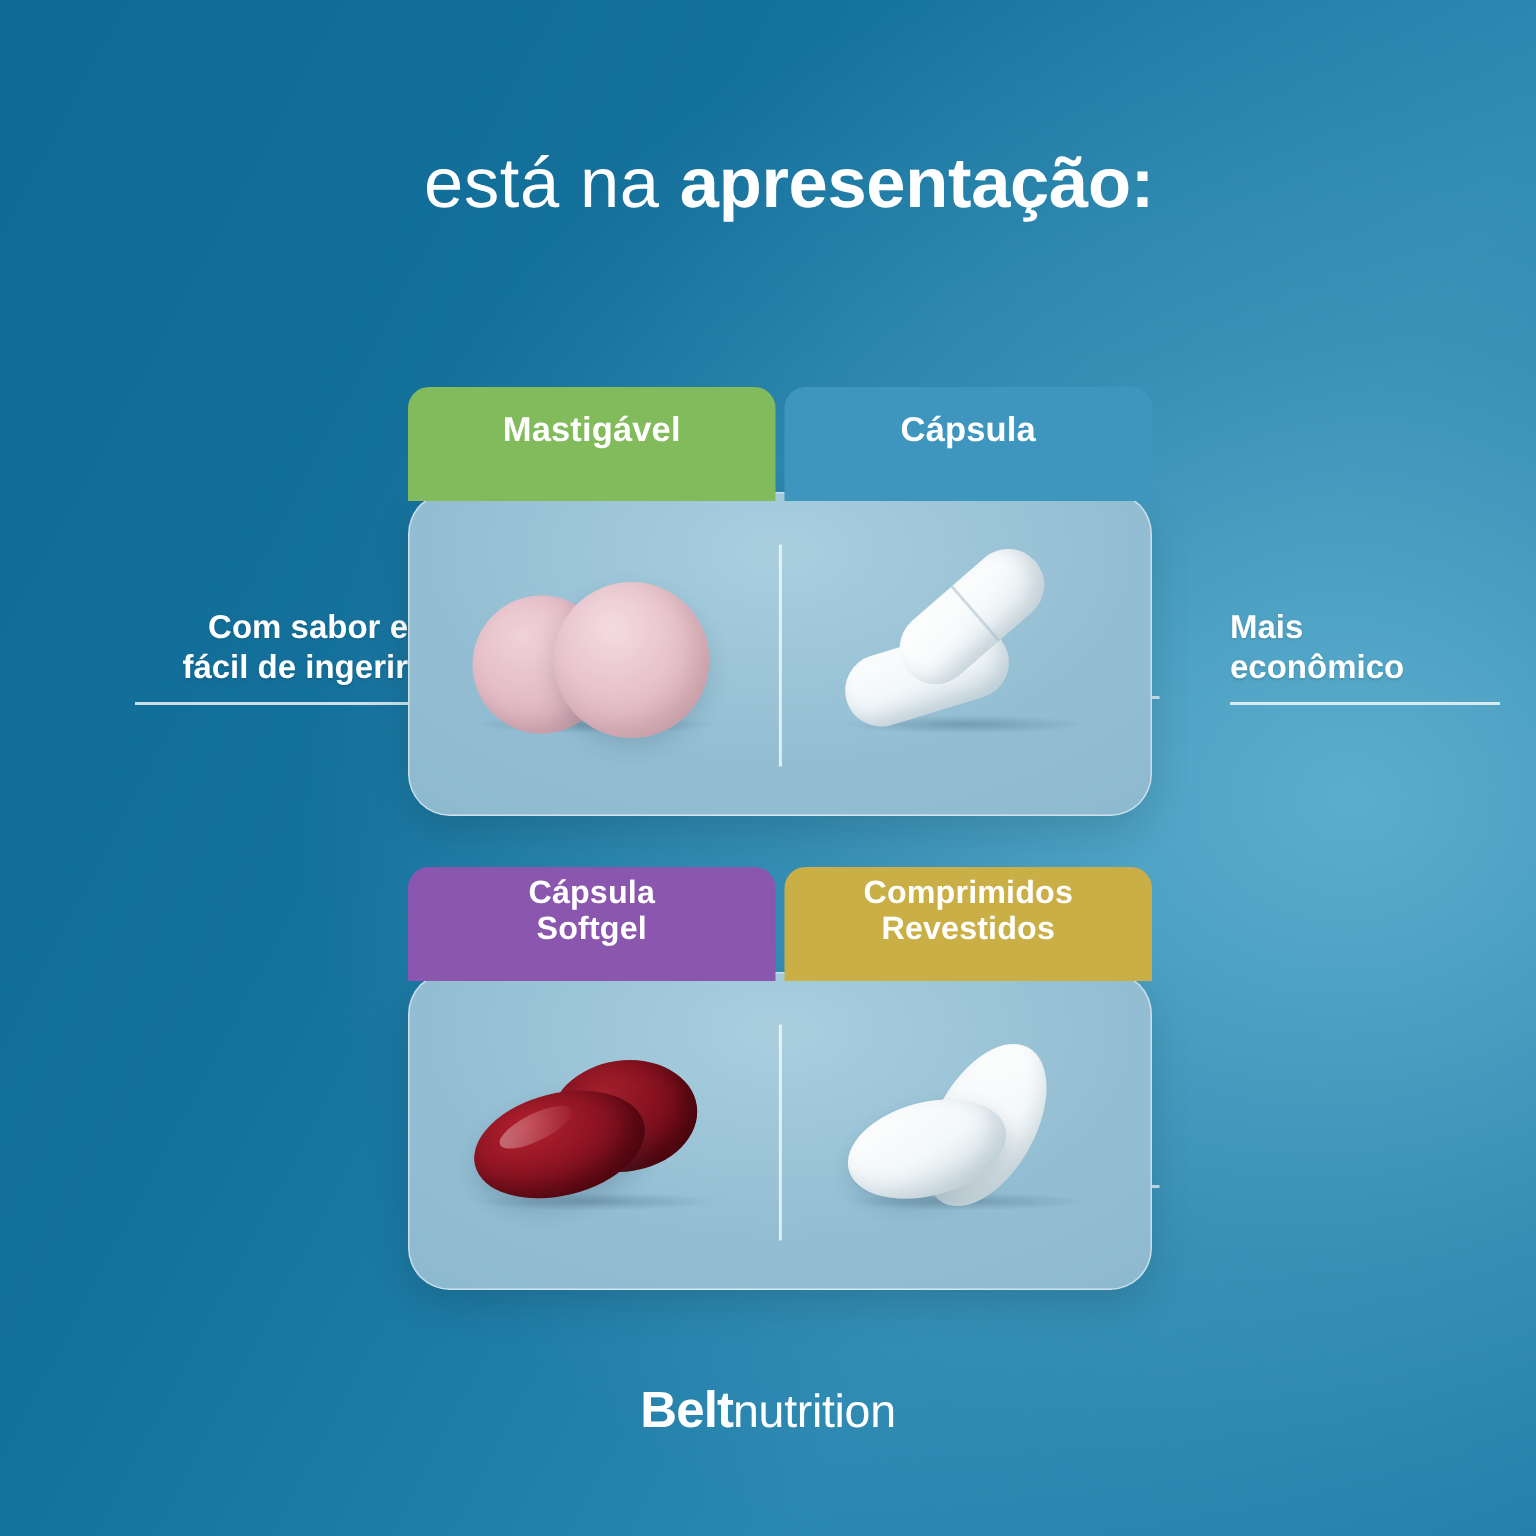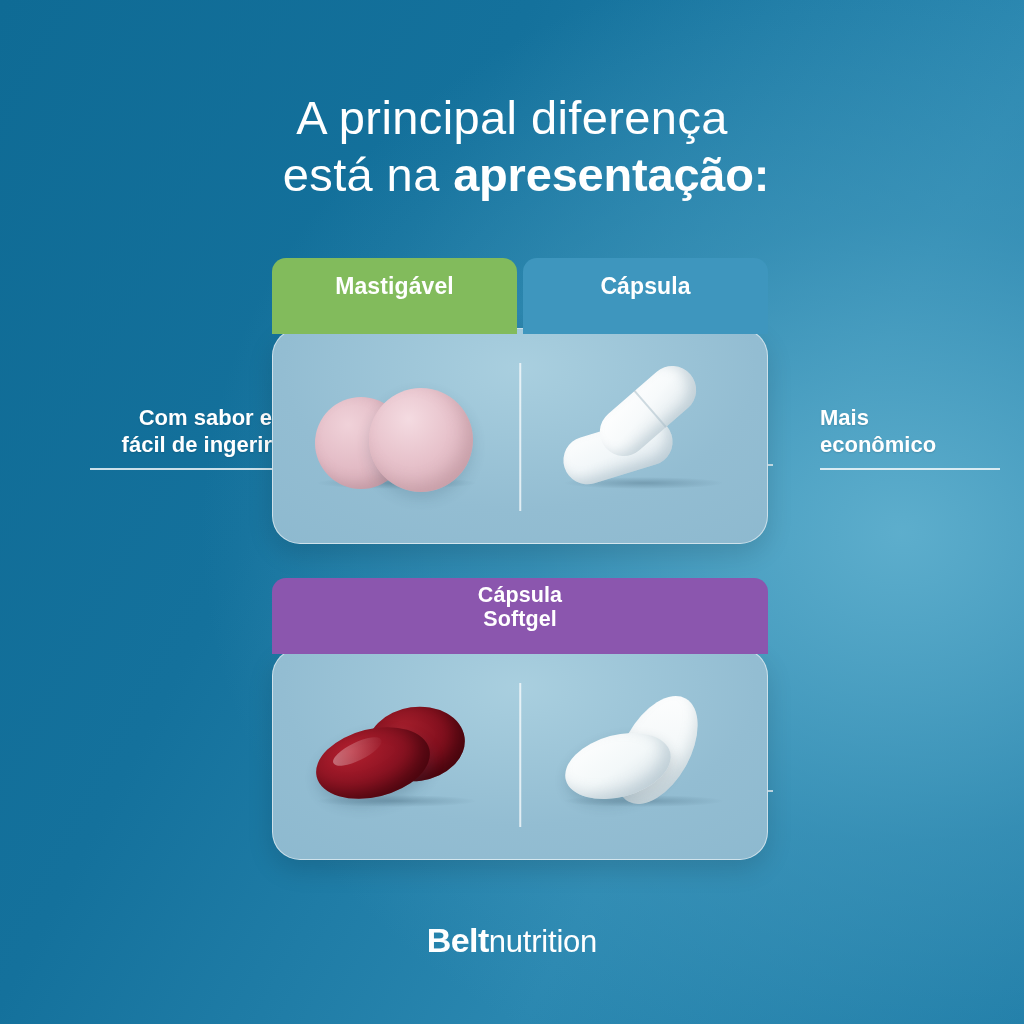--- a/index.html
+++ b/index.html
@@ -193,21 +193,20 @@
   }
   .logo .b { font-size:34px; font-weight:800; letter-spacing:-0.6px; }
   .logo .n { font-size:31px; font-weight:300; letter-spacing:-0.2px; }
 </style>
 </head>
 <body>
 
 <div id="stage">
 
   <div class="title-wrap">
-    <div class="title-line">A principal diferença</div>
     <div class="title-line l2"><span>está na </span><span class="title-strong">apresentação:</span></div>
   </div>
 
   <div class="block row1">
     <div class="tabs">
       <div class="tab" style="background:#82bb5c">Mastigável</div>
       <div class="tab" style="background:#3e96be">Cápsula</div>
     </div>
     <div class="card">
       <div class="divider"></div>
@@ -225,20 +224,22 @@
           <div class="caps up"></div>
         </div>
       </div>
     </div>
   </div>
 
   <div class="block row2">
     <div class="tabs">
       <div class="tab two-line" style="background:#8b56ae; white-space:pre-line;">Cápsula
 Softgel</div>
+      <div class="tab two-line" style="background:#c9af45; white-space:pre-line;">Comprimidos
+Revestidos</div>
     </div>
     <div class="card tall">
       <div class="divider"></div>
       <div class="cell left">
         <div class="art">
           <div class="shadowline"></div>
           <div class="soft back"></div>
           <div class="soft front"></div>
         </div>
       </div>

